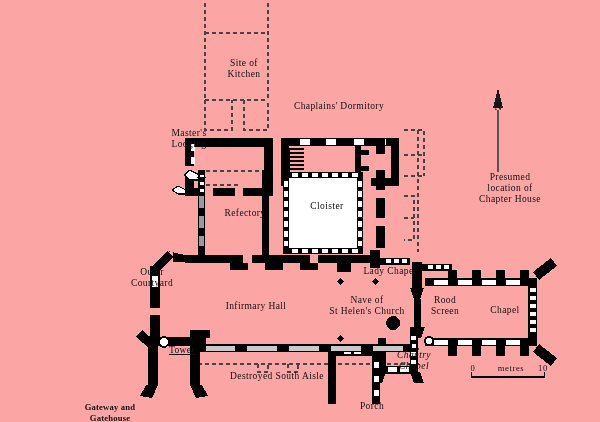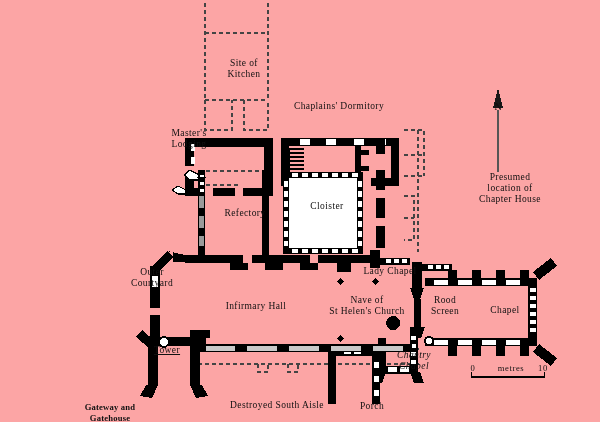--- a/index.html
+++ b/index.html
@@ -329,24 +329,24 @@
 Chapter House</div>
       <div class="lbl" style="left: 121px; top: 248px; width: 62px; margin-top: 19px;">Outer
 Courtyard</div>
       <div class="lbl" style="left: 355px; top: 266px; width: 70px;">Lady Chapel</div>
       <div class="lbl" style="left: 215px; top: 301px; width: 82px;">Infirmary Hall</div>
       <div class="lbl" style="left: 318px; top: 295px; width: 98px;">Nave of
 St Helen's Church</div>
       <div class="lbl" style="left: 424px; top: 295px; width: 42px;">Rood
 Screen</div>
       <div class="lbl" style="left: 479px; top: 305px; width: 52px;">Chapel</div>
-      <div class="lbl" style="left: 148px; top: 345px; width: 38px; text-decoration: underline;">Tower</div>
+      <div class="lbl" style="left: 163px; top: 345px; width: 38px; text-decoration: underline;">Tower</div>
       <div class="lbl" style="left: 390px; top: 350px; width: 48px; font-style: italic;">Chantry
 Chapel</div>
-      <div class="lbl" style="left: 218px; top: 371px; width: 118px; margin-top: 29px;">Destroyed South Aisle</div>
+      <div class="lbl" style="left: 218px; top: 371px; width: 118px;">Destroyed South Aisle</div>
       <div class="lbl" style="left: 353px; top: 401px; width: 38px;">Porch</div>
       <div class="lbl lbl-bold" style="left: 72px; top: 402px; width: 76px;">Gateway and
 Gatehouse</div>
     </div>
 
   <div class="lbl lbl-n" style="left:490px;top:101px;width:16px;">N</div>
 
   <div class="lbl lbl-scale" style="left:466px;top:363px;width:14px;">0</div>
   <div class="lbl lbl-scale" style="left:490px;top:363px;width:42px;">metres</div>
   <div class="lbl lbl-scale" style="left:534px;top:363px;width:18px;">10</div>

